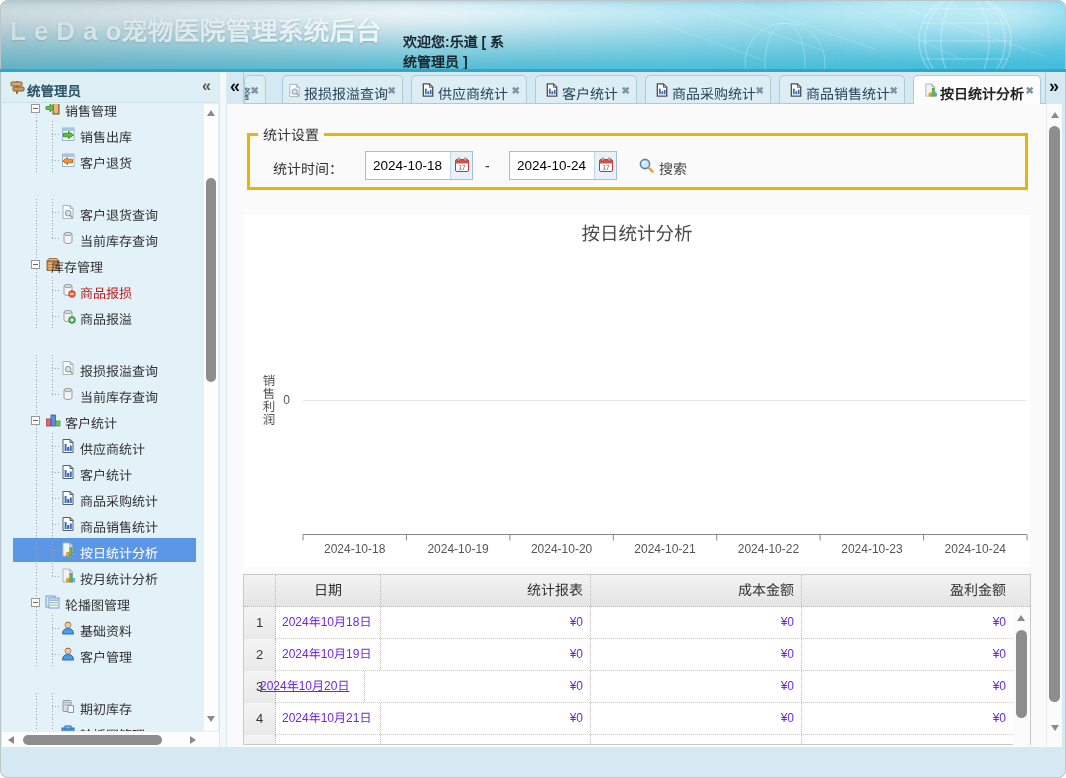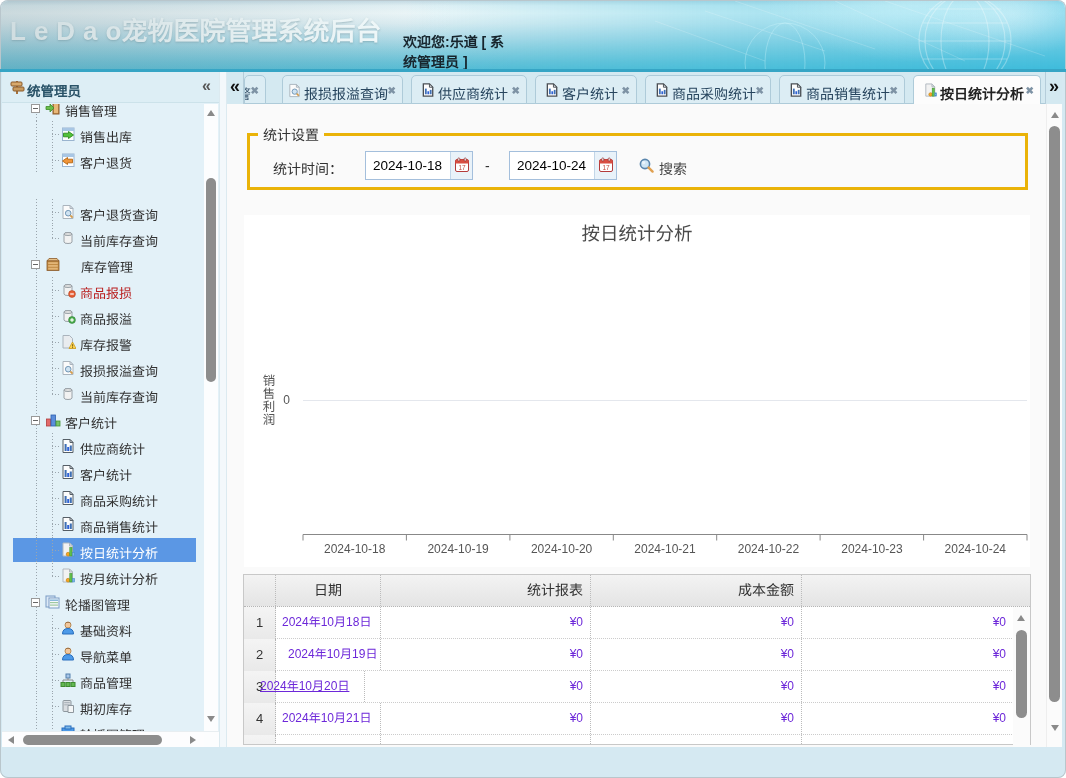--- a/index.html
+++ b/index.html
@@ -169,21 +169,21 @@
 <div class="trow" style="top:147px">
           <span style="position:absolute;left:34px;top:0;height:26px;background-image:repeating-linear-gradient(to bottom,#9aa5ad 0 1px,transparent 1px 3px);width:1px;"></span>
           <span class="ebox"></span>
           <svg class="ic" style="left:43px;top:5px" viewBox="0 0 16 16">
             <path d="M2 5 L4 2.5 H12 L14 5 Z" fill="#e8c188" stroke="#8a5a2a" stroke-width="0.8"></path>
             <rect x="2" y="5" width="12" height="9.5" fill="#c08a44" stroke="#8a5a2a" stroke-width="0.8"></rect>
             <rect x="3.2" y="6.2" width="9.6" height="1.8" fill="#e2b577"></rect>
             <rect x="3.2" y="9" width="9.6" height="1.8" fill="#e2b577"></rect>
             <rect x="3.2" y="11.8" width="9.6" height="1.8" fill="#e2b577"></rect>
           </svg>
-          <span class="txt" style="left:79px">库存管理</span>
+          <span class="txt" style="left:49px">库存管理</span>
         </div>
 <div class="trow" style="top:173px">
           <span style="position:absolute;left:34px;top:0;height:26px;background-image:repeating-linear-gradient(to bottom,#9aa5ad 0 1px,transparent 1px 3px);width:1px;"></span>
           <span style="position:absolute;left:50px;top:0;height:26px;background-image:repeating-linear-gradient(to bottom,#9aa5ad 0 1px,transparent 1px 3px);width:1px;"></span>
           <span style="position:absolute;left:50px;top:13px;width:8px;background-image:repeating-linear-gradient(to right,#9aa5ad 0 1px,transparent 1px 3px);height:1px;"></span>
           <svg class="ic" style="left:58px;top:5px" viewBox="0 0 16 16">
             <path d="M4 4 Q4 2.5 8 2.5 Q12 2.5 12 4 V12 Q12 13.5 8 13.5 Q4 13.5 4 12 Z" fill="#f2f2f2" stroke="#9aa2a8"></path>
             <ellipse cx="8" cy="4" rx="4" ry="1.5" fill="#e0e0e0" stroke="#9aa2a8"></ellipse>
             <circle cx="12" cy="12" r="3.4" fill="#e8623a" stroke="#b23a18" stroke-width="0.6"></circle>
             <rect x="10.2" y="11.4" width="3.6" height="1.2" fill="#fff"></rect>
@@ -195,32 +195,20 @@
           <span style="position:absolute;left:50px;top:0;height:26px;background-image:repeating-linear-gradient(to bottom,#9aa5ad 0 1px,transparent 1px 3px);width:1px;"></span>
           <span style="position:absolute;left:50px;top:13px;width:8px;background-image:repeating-linear-gradient(to right,#9aa5ad 0 1px,transparent 1px 3px);height:1px;"></span>
           <svg class="ic" style="left:58px;top:5px" viewBox="0 0 16 16">
             <path d="M4 4 Q4 2.5 8 2.5 Q12 2.5 12 4 V12 Q12 13.5 8 13.5 Q4 13.5 4 12 Z" fill="#f2f2f2" stroke="#9aa2a8"></path>
             <ellipse cx="8" cy="4" rx="4" ry="1.5" fill="#e0e0e0" stroke="#9aa2a8"></ellipse>
             <circle cx="12" cy="12" r="3.4" fill="#4caf50" stroke="#2d7a30" stroke-width="0.6"></circle>
             <rect x="10.2" y="11.4" width="3.6" height="1.2" fill="#fff"></rect>
             <rect x="11.4" y="10.2" width="1.2" height="3.6" fill="#fff"></rect>
           </svg>
           <span class="txt" style="left:78px;color:#333">商品报溢</span>
-        </div>
-<div class="trow" style="top:225px">
-          <span style="position:absolute;left:34px;top:0;height:26px;background-image:repeating-linear-gradient(to bottom,#9aa5ad 0 1px,transparent 1px 3px);width:1px;"></span>
-          <span style="position:absolute;left:50px;top:0;height:26px;background-image:repeating-linear-gradient(to bottom,#9aa5ad 0 1px,transparent 1px 3px);width:1px;"></span>
-          <span style="position:absolute;left:50px;top:13px;width:8px;background-image:repeating-linear-gradient(to right,#9aa5ad 0 1px,transparent 1px 3px);height:1px;"></span>
-          <svg class="ic" style="left:58px;top:5px" viewBox="0 0 16 16">
-            <path d="M3 1.5 H9.5 L12.5 4.5 V14 H3 Z" fill="#e9ecef" stroke="#aab4bd"></path>
-            <path d="M9 14.5 L12.5 8 L16 14.5 Z" fill="#ffd54f" stroke="#c99a1e" stroke-width="0.8"></path>
-            <rect x="12" y="10.2" width="1.1" height="2.4" fill="#8a6d1a"></rect>
-            <rect x="12" y="13.1" width="1.1" height="1" fill="#8a6d1a"></rect>
-          </svg>
-          <span class="txt" style="left:78px;color:#333">库存报警</span>
         </div>
 <div class="trow" style="top:251px">
           <span style="position:absolute;left:34px;top:0;height:26px;background-image:repeating-linear-gradient(to bottom,#9aa5ad 0 1px,transparent 1px 3px);width:1px;"></span>
           <span style="position:absolute;left:50px;top:0;height:26px;background-image:repeating-linear-gradient(to bottom,#9aa5ad 0 1px,transparent 1px 3px);width:1px;"></span>
           <span style="position:absolute;left:50px;top:13px;width:8px;background-image:repeating-linear-gradient(to right,#9aa5ad 0 1px,transparent 1px 3px);height:1px;"></span>
           <svg class="ic" style="left:58px;top:5px" viewBox="0 0 16 16">
             <path d="M3 1.5 H10 L13 4.5 V14.5 H3 Z" fill="#fbfbfb" stroke="#aab4bd"></path>
             <path d="M10 1.5 L10 4.5 H13 Z" fill="#e4e9ee" stroke="#aab4bd"></path>
             <circle cx="8.2" cy="9.2" r="2.8" fill="#cfe3f2" stroke="#6f95b5"></circle>
             <line x1="10.3" y1="11.3" x2="12.6" y2="13.6" stroke="#d29a4a" stroke-width="1.8"></line>
@@ -351,34 +339,21 @@
         </div>
 <div class="trow" style="top:537px">
           <span style="position:absolute;left:34px;top:0;height:26px;background-image:repeating-linear-gradient(to bottom,#9aa5ad 0 1px,transparent 1px 3px);width:1px;"></span>
           <span style="position:absolute;left:50px;top:0;height:26px;background-image:repeating-linear-gradient(to bottom,#9aa5ad 0 1px,transparent 1px 3px);width:1px;"></span>
           <span style="position:absolute;left:50px;top:13px;width:8px;background-image:repeating-linear-gradient(to right,#9aa5ad 0 1px,transparent 1px 3px);height:1px;"></span>
           <svg class="ic" style="left:58px;top:5px" viewBox="0 0 16 16">
             <circle cx="8" cy="5" r="3" fill="#f3c89d" stroke="#b98a55"></circle>
             <path d="M5.2 3.8 Q8 1.2 10.8 3.8 Q10.2 2 8 2 Q5.8 2 5.2 3.8 Z" fill="#7a4e26"></path>
             <path d="M2.5 14 Q2.5 8.5 8 8.5 Q13.5 8.5 13.5 14 Z" fill="#4d9ae8" stroke="#2a6fbd"></path>
           </svg>
-          <span class="txt" style="left:78px;color:#333">导航菜单</span>
-        </div>
-<div class="trow" style="top:563px">
-          <span style="position:absolute;left:34px;top:0;height:26px;background-image:repeating-linear-gradient(to bottom,#9aa5ad 0 1px,transparent 1px 3px);width:1px;"></span>
-          <span style="position:absolute;left:50px;top:0;height:26px;background-image:repeating-linear-gradient(to bottom,#9aa5ad 0 1px,transparent 1px 3px);width:1px;"></span>
-          <span style="position:absolute;left:50px;top:13px;width:8px;background-image:repeating-linear-gradient(to right,#9aa5ad 0 1px,transparent 1px 3px);height:1px;"></span>
-          <svg class="ic" style="left:58px;top:5px" viewBox="0 0 16 16">
-            <rect x="6" y="2" width="4" height="4" fill="#a8c6e8" stroke="#5580ad"></rect>
-            <path d="M8 6 V8 M3 11 V8 H13 V11" stroke="#8a8a8a" fill="none"></path>
-            <rect x="1" y="10.5" width="4" height="4" fill="#63b852" stroke="#3f8a30"></rect>
-            <rect x="6" y="10.5" width="4" height="4" fill="#63b852" stroke="#3f8a30"></rect>
-            <rect x="11" y="10.5" width="4" height="4" fill="#63b852" stroke="#3f8a30"></rect>
-          </svg>
-          <span class="txt" style="left:78px;color:#333">商品管理</span>
+          <span class="txt" style="left:78px;color:#333">客户管理</span>
         </div>
 <div class="trow" style="top:589px">
           <span style="position:absolute;left:34px;top:0;height:26px;background-image:repeating-linear-gradient(to bottom,#9aa5ad 0 1px,transparent 1px 3px);width:1px;"></span>
           <span style="position:absolute;left:50px;top:0;height:26px;background-image:repeating-linear-gradient(to bottom,#9aa5ad 0 1px,transparent 1px 3px);width:1px;"></span>
           <span style="position:absolute;left:50px;top:13px;width:8px;background-image:repeating-linear-gradient(to right,#9aa5ad 0 1px,transparent 1px 3px);height:1px;"></span>
           <svg class="ic" style="left:58px;top:5px" viewBox="0 0 16 16">
             <rect x="3" y="2.5" width="8" height="11" rx="1" fill="#d9dde1" stroke="#8e979e"></rect>
             <rect x="4.2" y="4" width="5.6" height="1.2" fill="#aeb6bd"></rect>
             <rect x="4.2" y="6.2" width="5.6" height="1.2" fill="#aeb6bd"></rect>
             <path d="M8 7.5 H13.5 V14.5 H8 Z" fill="#f4f6f7" stroke="#8e979e"></path>
@@ -545,31 +520,32 @@
             <text x="524.4" y="338" font-size="12" fill="#555" text-anchor="middle" font-family="Liberation Sans,sans-serif">2024-10-22</text>
             <text x="627.9" y="338" font-size="12" fill="#555" text-anchor="middle" font-family="Liberation Sans,sans-serif">2024-10-23</text>
             <text x="731.3" y="338" font-size="12" fill="#555" text-anchor="middle" font-family="Liberation Sans,sans-serif">2024-10-24</text>
 </svg></div>
       <div id="grid">
 <div id="ghead">
 <div class="hc" style="left:0;width:32px;border-right:1px dotted #bbb;"></div>
 <div class="hc cl" style="left:32px;width:105px;text-align:center;">日期</div>
 <div class="hc cl" style="left:137px;width:210px;text-align:right;padding-right:7px;">统计报表</div>
 <div class="hc cl" style="left:347px;width:211px;text-align:right;padding-right:7px;">成本金额</div>
+<div class="hc" style="left:558px;width:211px;text-align:right;padding-right:7px;">盈利金额</div>
 </div>
 <div class="grow" style="top:32px">
             <div class="rn">1</div>
             <div class="gcell cl" style="left:32px;width:105px;padding-left:6px;">2024年10月18日</div>
             <div class="gcell cl" style="left:137px;width:210px;text-align:right;padding-right:7px;">¥0</div>
             <div class="gcell cl" style="left:347px;width:211px;text-align:right;padding-right:7px;">¥0</div>
             <div class="gcell" style="left:558px;width:211px;text-align:right;padding-right:7px;">¥0</div>
           </div>
 <div class="grow" style="top:64px">
             <div class="rn">2</div>
-            <div class="gcell cl" style="left:32px;width:105px;padding-left:12px;">2024年10月19日</div>
+            <div class="gcell cl" style="left:32px;width:105px;padding-left:6px;">2024年10月19日</div>
             <div class="gcell cl" style="left:137px;width:210px;text-align:right;padding-right:7px;">¥0</div>
             <div class="gcell cl" style="left:347px;width:211px;text-align:right;padding-right:7px;">¥0</div>
             <div class="gcell" style="left:558px;width:211px;text-align:right;padding-right:7px;">¥0</div>
           </div>
 <div class="grow" style="top:96px">
             <div class="rn">3</div>
             <div class="gcell cl" style="left:16px;width:105px;text-decoration:underline;">2024年10月20日</div>
             <div class="gcell cl" style="left:137px;width:210px;text-align:right;padding-right:7px;">¥0</div>
             <div class="gcell cl" style="left:347px;width:211px;text-align:right;padding-right:7px;">¥0</div>
             <div class="gcell" style="left:558px;width:211px;text-align:right;padding-right:7px;">¥0</div>

